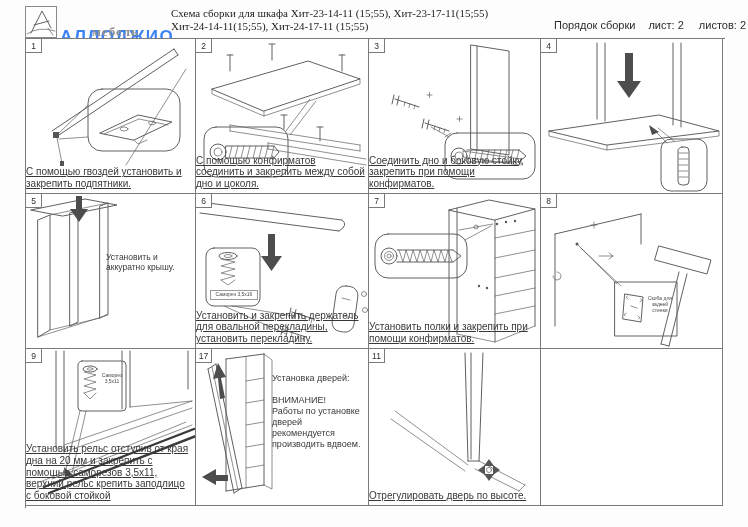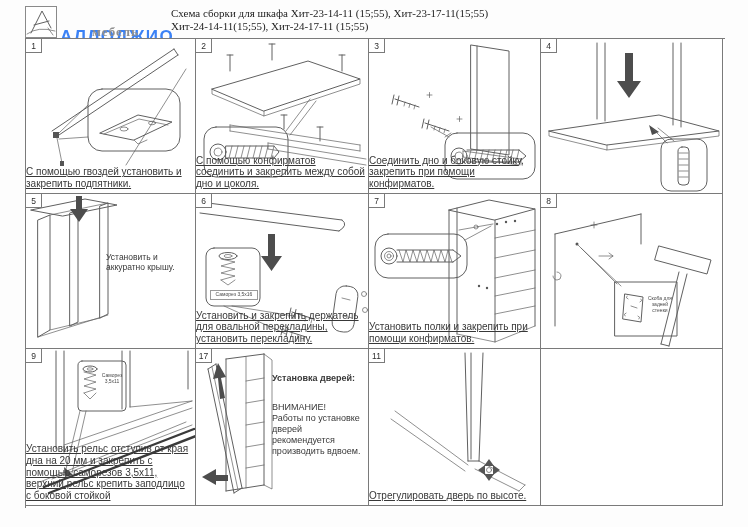--- a/index.html
+++ b/index.html
@@ -18,21 +18,21 @@
   .grid{position:absolute;left:25px;top:38px;width:699px;height:469px;display:grid;
         grid-template-columns:170px 173px 172px 182px;grid-template-rows:155px 155px 157px;
         border-top:1px solid #7a7a7a;border-left:1px solid #7a7a7a;background:#fff;}
   .cell{position:relative;border-right:1px solid #7a7a7a;border-bottom:1px solid #7a7a7a;overflow:hidden;}
   .num{position:absolute;left:0;top:0;width:15px;height:13px;border-right:1px solid #7a7a7a;
        border-bottom:1px solid #7a7a7a;font-size:8.5px;display:flex;align-items:center;justify-content:center;
        color:#2f2f2f;background:#fff;z-index:3;}
   .cap{position:absolute;left:0;bottom:3px;right:3px;font-size:10px;line-height:1.18;color:#383838;z-index:2;text-decoration:underline;}
   .cap-mid{position:absolute;font-size:8.5px;line-height:1.2;color:#383838;z-index:2;}
   .door-text{position:absolute;left:76px;top:24px;width:94px;font-size:9px;line-height:1.22;color:#383838;}
-  .door-text .blk{margin-bottom:18px;font-weight:bold;}
+  .door-text .blk{margin-bottom:11px;}
   .tl{position:absolute;font-size:5px;line-height:1.15;color:#4a4a4a;z-index:2;text-align:center;}
   .tl.box{border:1px solid #9a9a9a;background:#fff;padding:1px 1px;}
   svg.draw{position:absolute;left:0;top:0;z-index:1;}
   svg.draw *{vector-effect:non-scaling-stroke;}
   .ln{stroke:#606060;fill:none;stroke-width:1;stroke-linejoin:round;stroke-linecap:round;}
   .ln2{stroke:#606060;fill:none;stroke-width:.7;stroke-linejoin:round;stroke-linecap:round;}
   .bold{stroke:#3a3a3a;stroke-width:2.4;fill:none;stroke-linecap:round;}
   .fillA{fill:#4d4d4d;stroke:none;}
   .dot{fill:#555;stroke:none;}
 </style>
@@ -47,20 +47,25 @@
       <path class="ln" d="M8,18 L23,14"></path>
       <path class="ln2" d="M1,27 Q12,19 29,24"></path>
       <path class="ln2" d="M22,21 L27,28"></path>
     </svg>
   </div>
   <div class="brand">АЛЛОДЖИО</div>
   <div class="brand-sub">мебель</div>
   <div class="title">
     <div>Схема сборки для шкафа Хит-23-14-11 (15;55), Хит-23-17-11(15;55)</div>
     <div>Хит-24-14-11(15;55), Хит-24-17-11 (15;55)</div>
+  </div>
+  <div class="order">
+    <span class="ot">Порядок сборки</span>
+    <span class="sh">лист: 2</span>
+    <span>листов: 2</span>
   </div>
 
   <div class="grid">
 
     <div class="cell">
       <div class="num">1</div>
       <svg class="draw" width="170" height="155" viewBox="0 0 170 155">
         <path class="ln" d="M148,10 L26,92 M152,16 L30,98 M148,10 L152,16"></path>
         <path class="ln2" d="M160,30 L100,126"></path>
         <rect class="dot" x="27" y="93" width="6" height="6"></rect>

